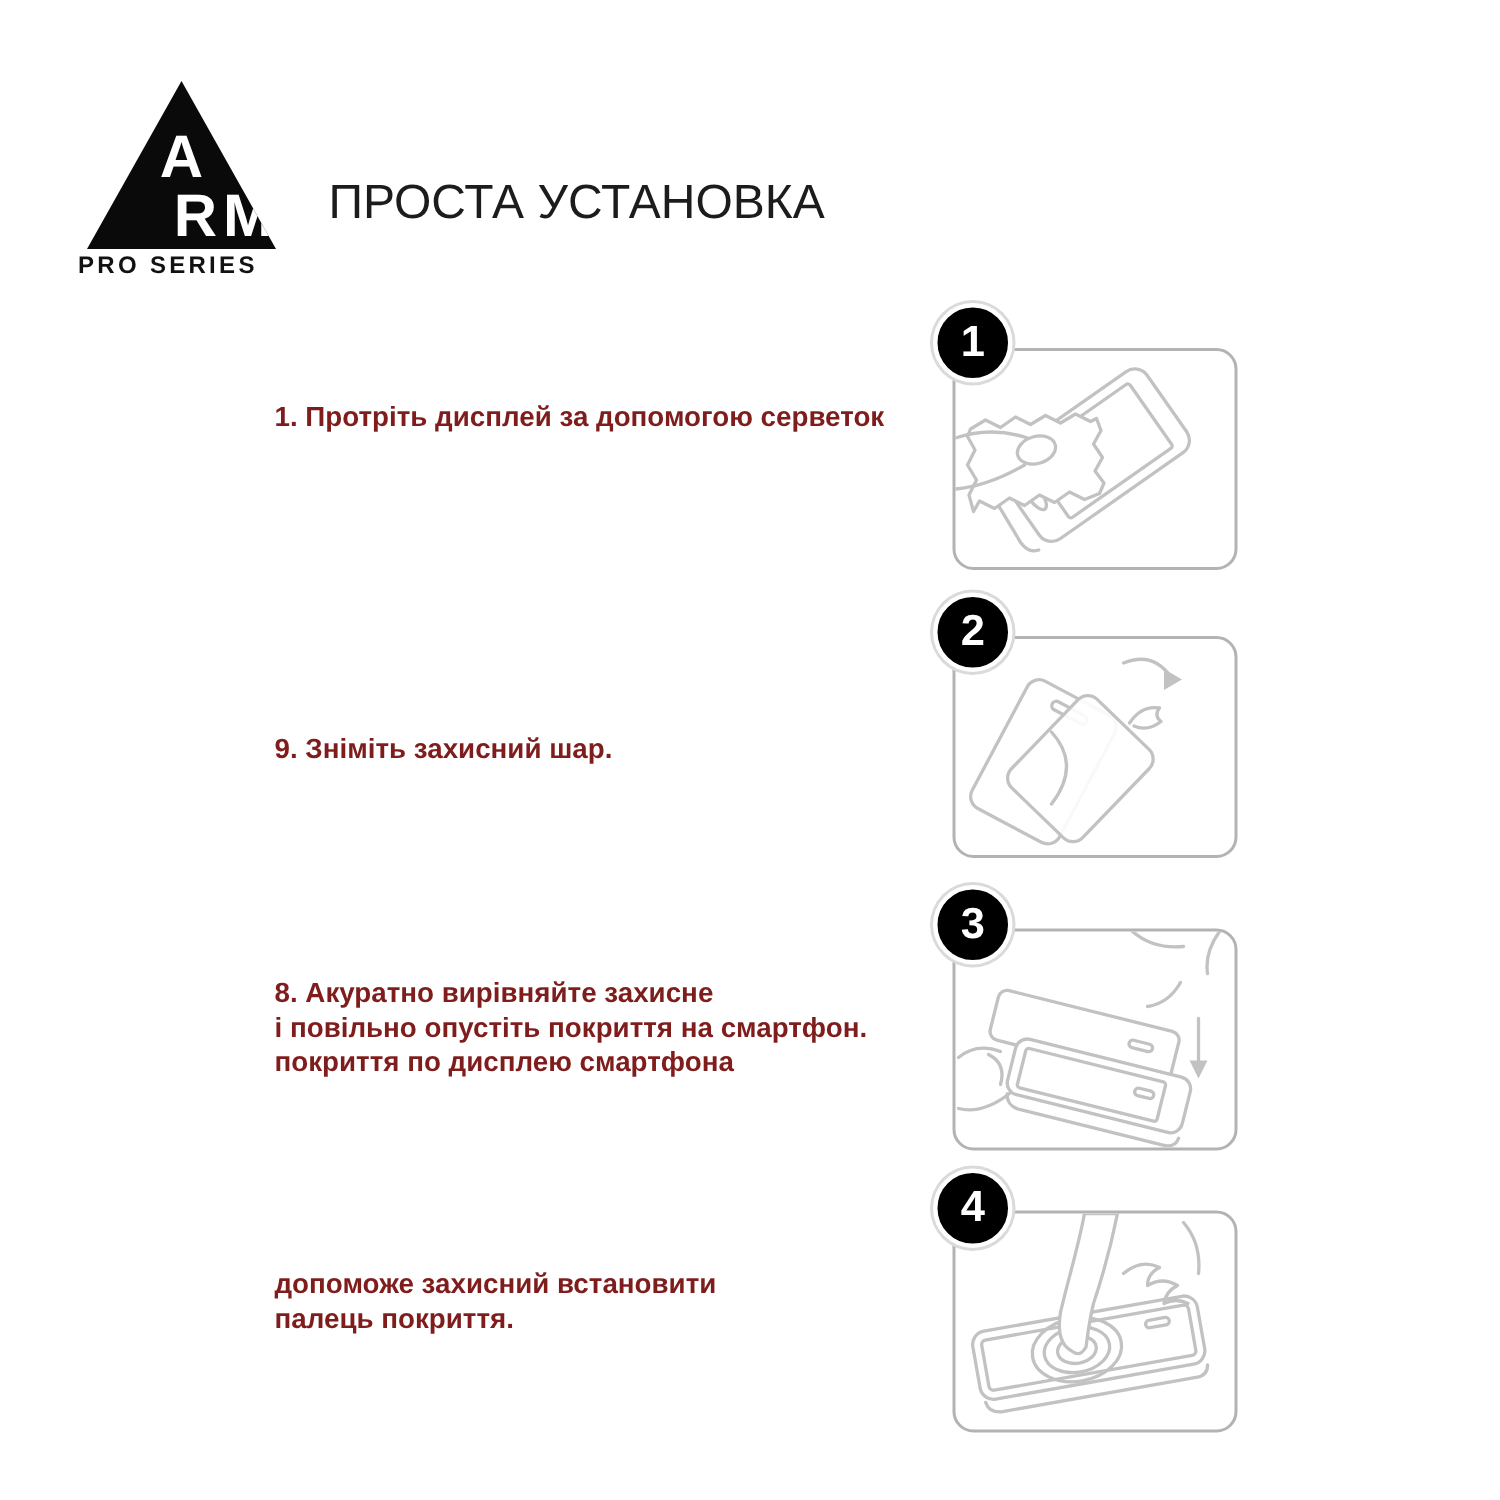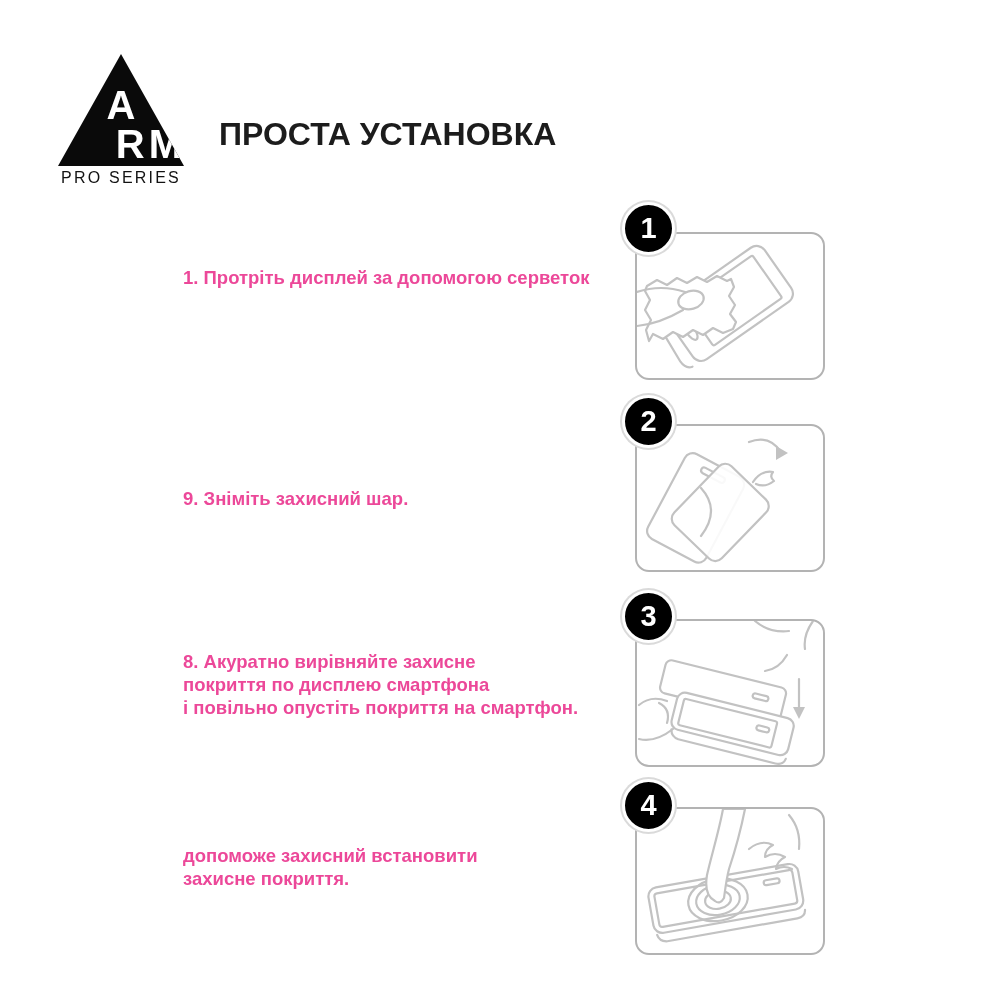--- a/index.html
+++ b/index.html
@@ -15,35 +15,35 @@
   .logo-a{
     position:absolute;left:0;top:31px;width:100%;text-align:center;
     color:#fff;font-size:40px;font-weight:bold;line-height:1;
   }
   .logo-rm{
     position:absolute;left:0;top:70px;width:100%;text-align:right;
     color:#fff;font-size:40px;font-weight:bold;line-height:1;
     letter-spacing:4px;margin-left:2px;
   }
   .logo-sub{
-    position:absolute;left:52px;top:169px;width:138px;text-align:center;
-    color:#121212;font-size:16px;font-weight:normal;letter-spacing:2.2px;
+    position:absolute;left:52px;top:169px;width:138px;text-align:left;
+    color:#121212;font-size:16px;font-weight:bold;letter-spacing:2.2px;
     white-space:nowrap;
   }
   
   .title{
     position:absolute;left:219px;top:116px;margin:0;
-    font-size:32px;font-weight:bold;color:#1c1c1c;letter-spacing:0px;
+    font-size:32px;font-weight:normal;color:#1c1c1c;letter-spacing:0px;
     white-space:nowrap;
     text-align:right;
   }
   
   .step-text{
     position:absolute;left:183px;width:460px;
-    font-size:18.5px;font-weight:bold;color:#ec4899;line-height:23px;
+    font-size:18.5px;font-weight:bold;color:#7f1d1d;line-height:23px;
   }
   .t1{top:266px}.t2{top:487px}.t3{top:650px}.t4{top:844px}
   
   .frame{
     position:absolute;left:635px;width:190px;height:148px;
     border:2px solid #b3b3b3;border-radius:14px;box-sizing:border-box;
     background:#fff;z-index:1;
   }
   .f1{top:232px}.f2{top:424px}.f3{top:619px}.f4{top:807px}
   .badge{
@@ -112,22 +112,22 @@
         <path d="M64,62 Q84,84 64,110"></path>
         <path d="M116,56 q8,-12 20,-10 q-4,5 1,9 q-9,7 -18,3"></path>
         <path d="M112,16 q20,-8 32,10"></path>
         <polygon points="139,20 151,27 139,34" fill="#c2c2c2" stroke="none"></polygon>
       </g>
     </svg>
   </div>
 
   <div class="step-text t3">
     <div>8. Акуратно вирівняйте захисне</div>
+    <div>і повільно опустіть покриття на смартфон.</div>
     <div>покриття по дисплею смартфона</div>
-    <div>і повільно опустіть покриття на смартфон.</div>
   </div>
   <div class="badge b3">
     <span>3</span>
   </div>
   <div class="frame f3">
     <svg width="186" height="144" viewBox="0 0 186 144">
       <g stroke="#c2c2c2" stroke-width="2.2" fill="none" stroke-linecap="round" stroke-linejoin="round">
         <path d="M118,0 q14,12 34,10"></path>
         <path d="M176,0 q-10,14 -8,28"></path>
         <path d="M150,34 q-8,14 -22,16"></path>
@@ -145,21 +145,21 @@
         <path d="M2,118 Q18,122 36,108"></path>
         <path d="M22,82 q12,6 8,20"></path>
         <line x1="162" y1="58" x2="162" y2="88"></line>
         <polygon points="156,86 168,86 162,98" fill="#c2c2c2" stroke="none"></polygon>
       </g>
     </svg>
   </div>
 
   <div class="step-text t4">
     <div>допоможе захисний встановити</div>
-    <div>захисне покриття.</div>
+    <div>палець покриття.</div>
   </div>
   <div class="badge b4">
     <span>4</span>
   </div>
   <div class="frame f4">
     <svg width="186" height="144" viewBox="0 0 186 144">
       <g stroke="#c2c2c2" stroke-width="2.2" fill="none" stroke-linecap="round" stroke-linejoin="round">
         <g transform="translate(10,80) rotate(-10)">
           <rect x="0" y="0" width="152" height="46" rx="9" fill="#fff"></rect>
           <rect x="6" y="6" width="140" height="34" rx="3"></rect>

